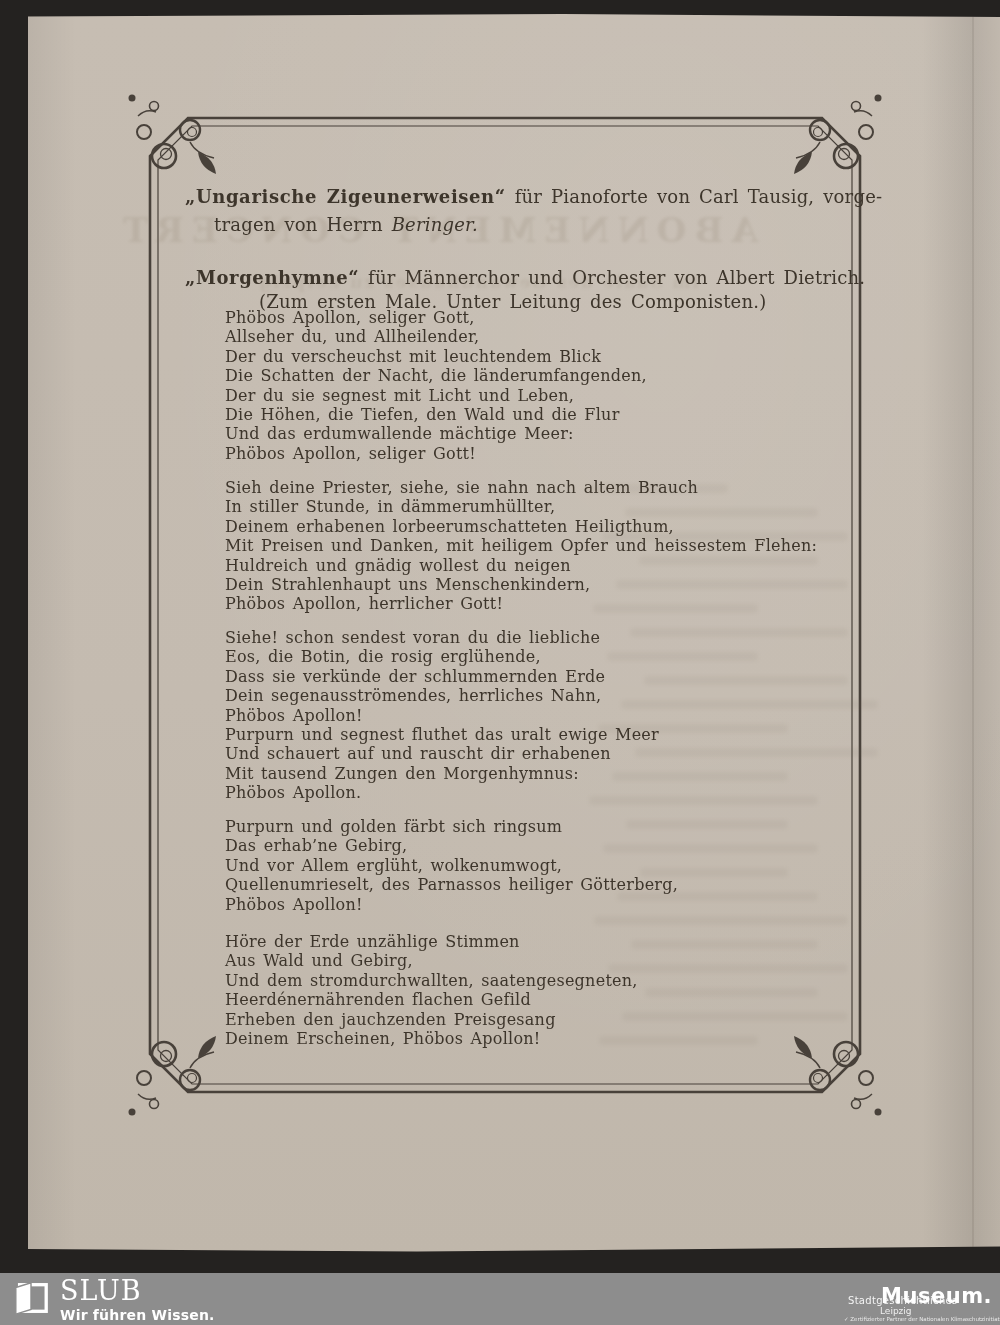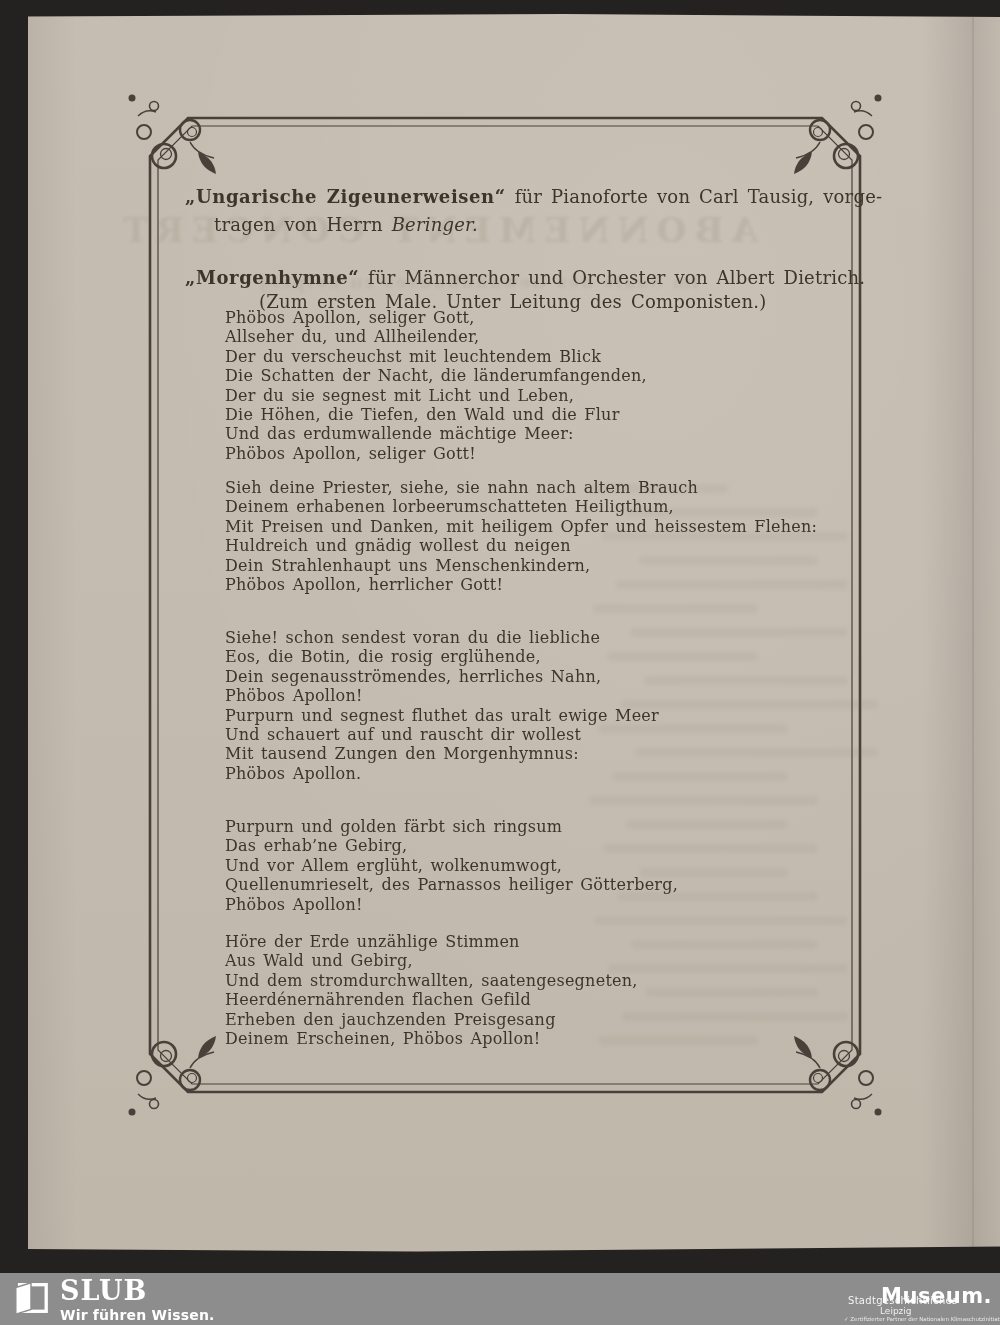--- a/index.html
+++ b/index.html
@@ -45,21 +45,21 @@
   
   .footer{
     position:absolute;left:0;bottom:0;width:1000px;height:52px;
     background:#8d8d8d;
     font-family:"DejaVu Sans","Liberation Sans",sans-serif;
     color:#ffffff;
   }
   .slub{position:absolute;left:12px;top:4px;display:flex;align-items:flex-start;cursor:pointer;text-decoration:none;color:#fff;}
   .slub-icon{width:38px;height:38px;margin-right:10px;margin-top:2px;}
   .slub-text{display:flex;flex-direction:column;}
-  .slub-name{font-family:"DejaVu Serif","Liberation Serif",serif;font-weight:bold;font-size:27px;line-height:27px;letter-spacing:1px;}
+  .slub-name{font-family:"DejaVu Serif","Liberation Serif",serif;font-weight:normal;font-size:27px;line-height:27px;letter-spacing:1px;}
   .slub-tag{font-weight:bold;font-size:14px;line-height:18px;margin-top:2px;letter-spacing:0.2px;}
   .museum{position:absolute;right:8px;top:2px;width:150px;height:48px;cursor:pointer;}
   .mus-1{position:absolute;left:6px;top:20px;font-size:10px;letter-spacing:0.3px;color:#f4f4f4;}
   .mus-2{position:absolute;right:0px;top:9px;font-size:21px;font-weight:bold;letter-spacing:0.5px;margin-left:44px;}
   .mus-3{position:absolute;left:38px;top:31px;font-size:9px;color:#efefef;}
   .mus-4{position:absolute;left:2px;top:41px;font-size:5.5px;color:#e8e8e8;white-space:nowrap;}
 </style>
 </head>
 <body>
 
@@ -143,33 +143,35 @@
             <div class="pline">Allseher du, und Allheilender,</div>
             <div class="pline">Der du verscheuchst mit leuchtendem Blick</div>
             <div class="pline">Die Schatten der Nacht, die länderumfangenden,</div>
             <div class="pline">Der du sie segnest mit Licht und Leben,</div>
             <div class="pline">Die Höhen, die Tiefen, den Wald und die Flur</div>
             <div class="pline">Und das erdumwallende mächtige Meer:</div>
             <div class="pline">Phöbos Apollon, seliger Gott!</div>
           </div>
           <div class="stanza" style="top: 464px;">
             <div class="pline">Sieh deine Priester, siehe, sie nahn nach altem Brauch</div>
+            <div class="pline">In stiller Stunde, in dämmerumhüllter,</div>
             <div class="pline">Deinem erhabenen lorbeerumschatteten Heiligthum,</div>
             <div class="pline">Mit Preisen und Danken, mit heiligem Opfer und heissestem Flehen:</div>
             <div class="pline">Huldreich und gnädig wollest du neigen</div>
             <div class="pline">Dein Strahlenhaupt uns Menschenkindern,</div>
             <div class="pline">Phöbos Apollon, herrlicher Gott!</div>
           </div>
           <div class="stanza" style="top: 614px;">
             <div class="pline">Siehe! schon sendest voran du die liebliche</div>
             <div class="pline">Eos, die Botin, die rosig erglühende,</div>
+            <div class="pline">Dass sie verkünde der schlummernden Erde</div>
             <div class="pline">Dein segenausströmendes, herrliches Nahn,</div>
             <div class="pline">Phöbos Apollon!</div>
             <div class="pline">Purpurn und segnest fluthet das uralt ewige Meer</div>
-            <div class="pline">Und schauert auf und rauscht dir wollest</div>
+            <div class="pline">Und schauert auf und rauscht dir erhabenen</div>
             <div class="pline">Mit tausend Zungen den Morgenhymnus:</div>
             <div class="pline">Phöbos Apollon.</div>
           </div>
           <div class="stanza" style="top: 803px;">
             <div class="pline">Purpurn und golden färbt sich ringsum</div>
             <div class="pline">Das erhab’ne Gebirg,</div>
             <div class="pline">Und vor Allem erglüht, wolkenumwogt,</div>
             <div class="pline">Quellenumrieselt, des Parnassos heiliger Götterberg,</div>
             <div class="pline">Phöbos Apollon!</div>
           </div>

